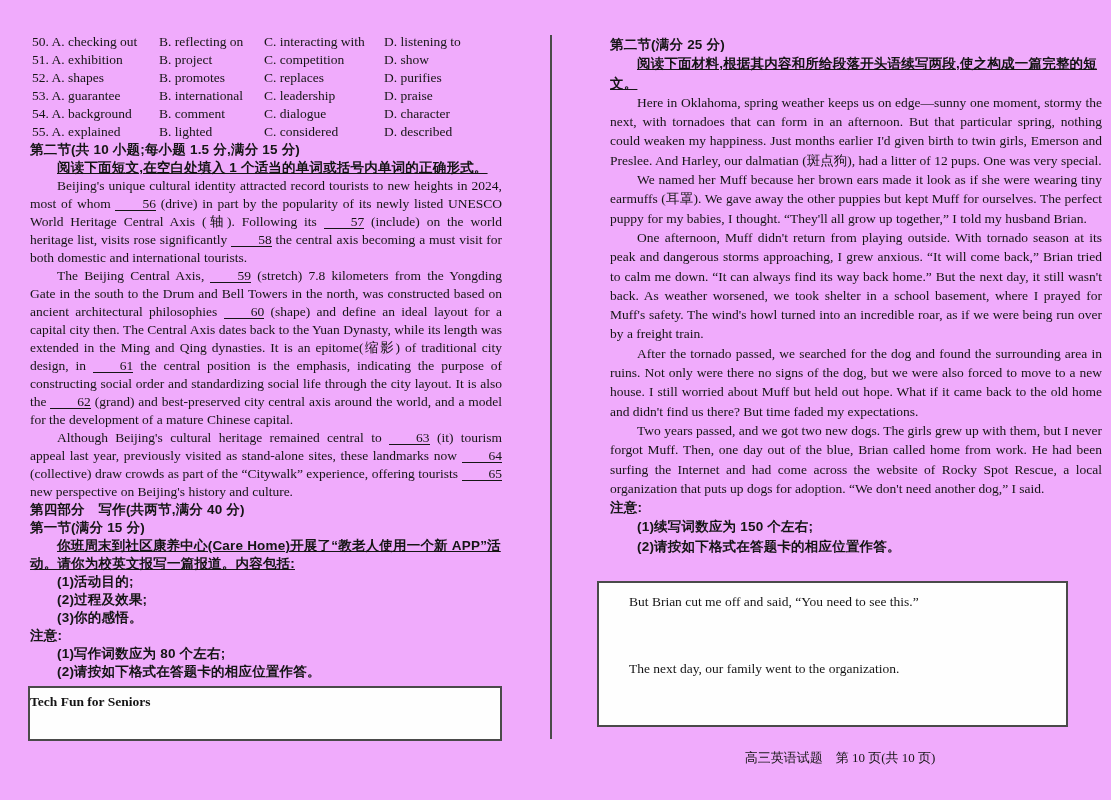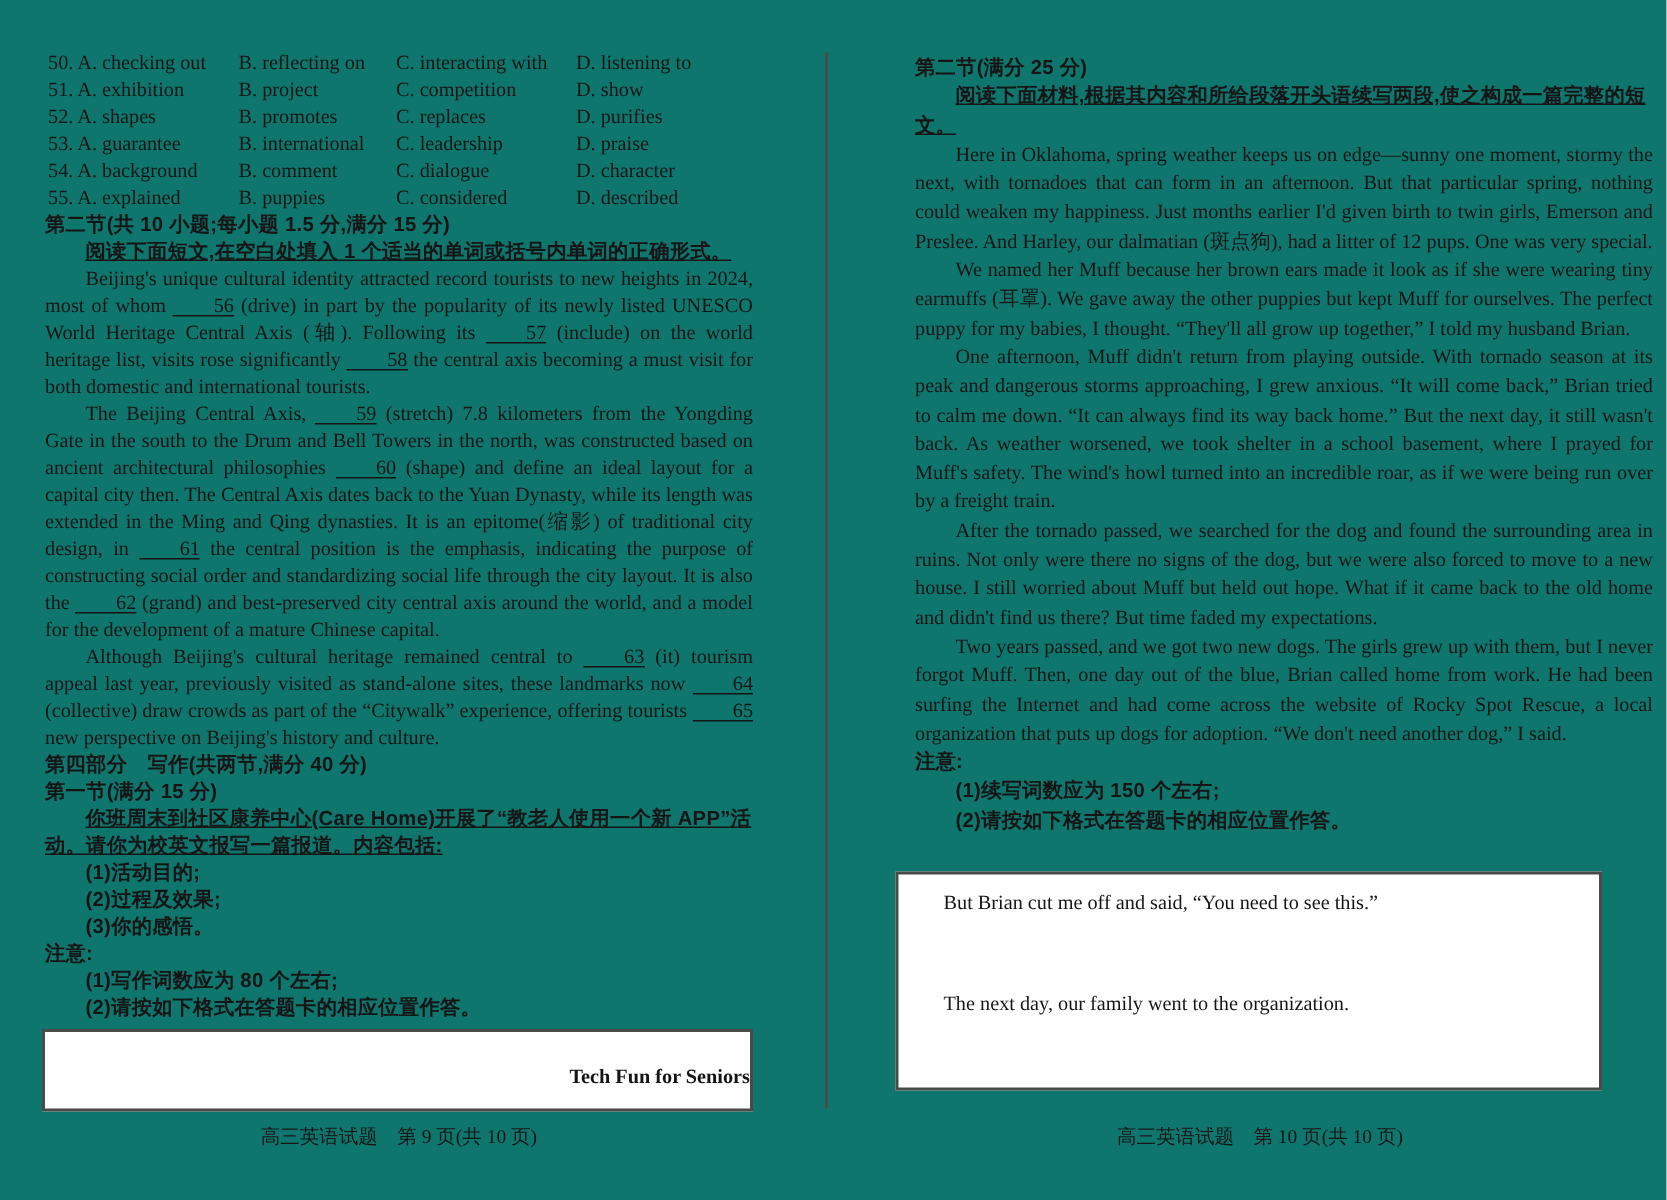--- a/index.html
+++ b/index.html
@@ -1,17 +1,17 @@
 <!DOCTYPE html>
 <html><head>
 <meta charset="utf-8">
 <style>
   html,body{margin:0;padding:0;background:#ffffff;}
   .canvas{
-    position:relative;width:1111px;height:800px;background:#0f766e;
+    position:relative;width:1111px;height:800px;background:#f0abfc;
     font-family:"Liberation Serif","DejaVu Serif",serif;color:#151515;
     overflow:hidden;
   }
   .page{position:absolute;text-align:justify;}
   .page-left{left:30px;top:33px;width:472px;font-size:13.5px;line-height:18px;}
   .page-right{left:594px;top:35px;width:492px;font-size:13.5px;line-height:19.3px;margin-left:16px;}
   .cn{
     font-family:"Liberation Sans","DejaVu Sans",sans-serif;
     font-weight:700;font-size:13.5px;text-align:left;letter-spacing:.2px;
   }
@@ -23,21 +23,21 @@
   .opt-grid{margin-left:2px;text-align:left;}
   .opt-row{display:grid;grid-template-columns:127px 105px 120px 1fr;height:18px;}
   .opt-cell{white-space:nowrap;overflow:hidden;}
   .blank{
     display:inline-block;min-width:40px;text-align:left;
     border-bottom:1px solid #151515;line-height:13px;
   }
   .vdivider{position:absolute;left:550px;top:35px;width:1.5px;height:704px;background:#4a4a4a;}
   .fmt-box{position:absolute;border:2px solid #4a4a4a;background:#fefefe;box-sizing:border-box;}
   .box-left{left:28px;top:686px;width:474px;height:55px;}
-  .box-title{text-align:right;font-weight:700;font-size:13.5px;padding-top:22px;}
+  .box-title{text-align:left;font-weight:700;font-size:13.5px;padding-top:6px;}
   .box-right{left:597px;top:581px;width:471px;height:146px;}
   .box-line{font-size:13.5px;padding-left:30px;text-align:left;}
   .box-line-1{padding-top:11px;}
   .box-line-2{padding-top:51px;}
   .footer{
     position:absolute;top:749px;font-size:13px;text-align:center;
     font-family:"Liberation Serif","DejaVu Serif",serif;color:#151515;
   }
   .footer-9{left:30px;width:472px;}
   .footer-10{left:594px;width:492px;}
@@ -74,21 +74,21 @@
           <span class="opt-cell">D. praise</span>
         </div>
         <div class="opt-row">
           <span class="opt-cell">54. A. background</span>
           <span class="opt-cell">B. comment</span>
           <span class="opt-cell">C. dialogue</span>
           <span class="opt-cell">D. character</span>
         </div>
         <div class="opt-row">
           <span class="opt-cell">55. A. explained</span>
-          <span class="opt-cell">B. puppies</span>
+          <span class="opt-cell">B. lighted</span>
           <span class="opt-cell">C. considered</span>
           <span class="opt-cell">D. described</span>
         </div>
       </div>
 
     <h3 class="cn">第二节(共 10 小题;每小题 1.5 分,满分 15 分)</h3>
     <p class="cn ind">阅读下面短文,在空白处填入 1 个适当的单词或括号内单词的正确形式。</p>
 
     <div>
         <p class="para rich">Beijing's unique cultural identity attracted record tourists to new heights in 2024, most of whom <span class="blank">56</span> (drive) in part by the popularity of its newly listed UNESCO World Heritage Central Axis (轴). Following its <span class="blank">57</span> (include) on the world heritage list, visits rose significantly <span class="blank">58</span> the central axis becoming a must visit for both domestic and international tourists.</p>
@@ -134,15 +134,14 @@
 
   <div class="fmt-box box-left">
     <div class="box-title">Tech Fun for Seniors</div>
   </div>
 
   <div class="fmt-box box-right">
     <p class="box-line box-line-1">But Brian cut me off and said, “You need to see this.”</p>
     <p class="box-line box-line-2">The next day, our family went to the organization.</p>
   </div>
 
-  <div class="footer footer-9">高三英语试题　第 9 页(共 10 页)</div>
   <div class="footer footer-10">高三英语试题　第 10 页(共 10 页)</div>
 </div>
 
 </body></html>

